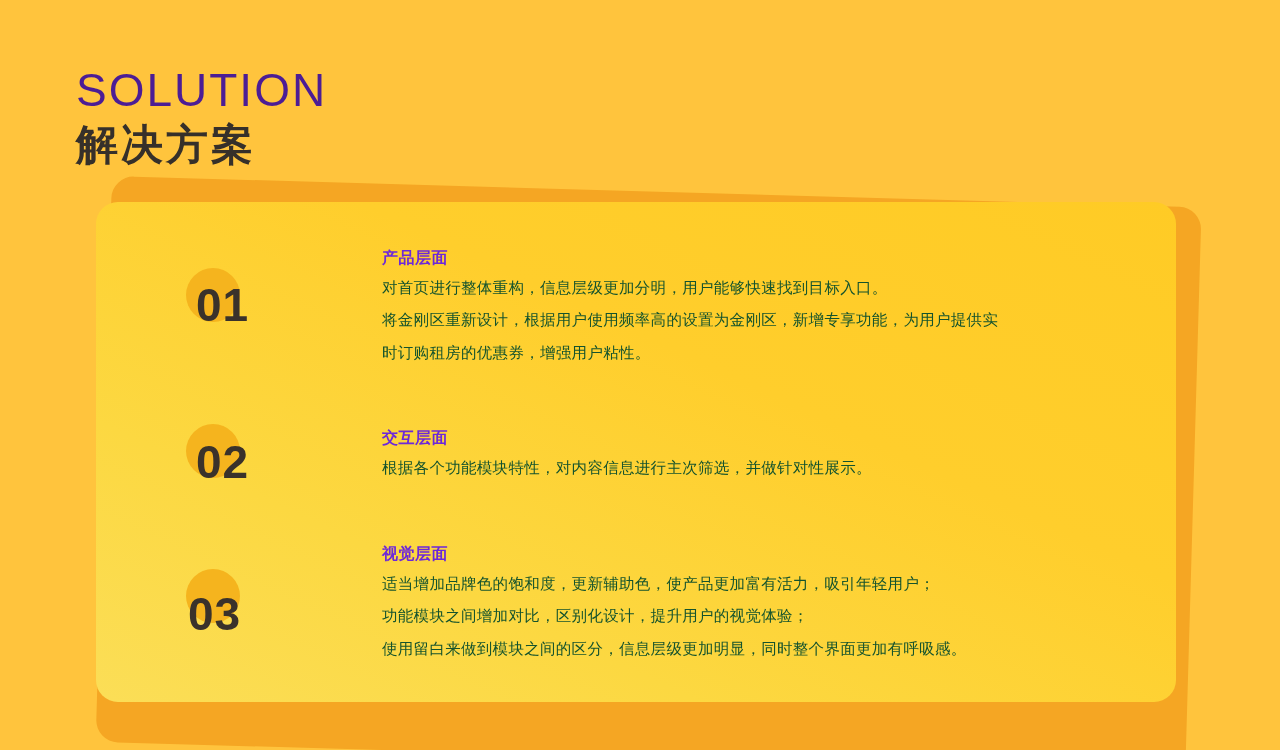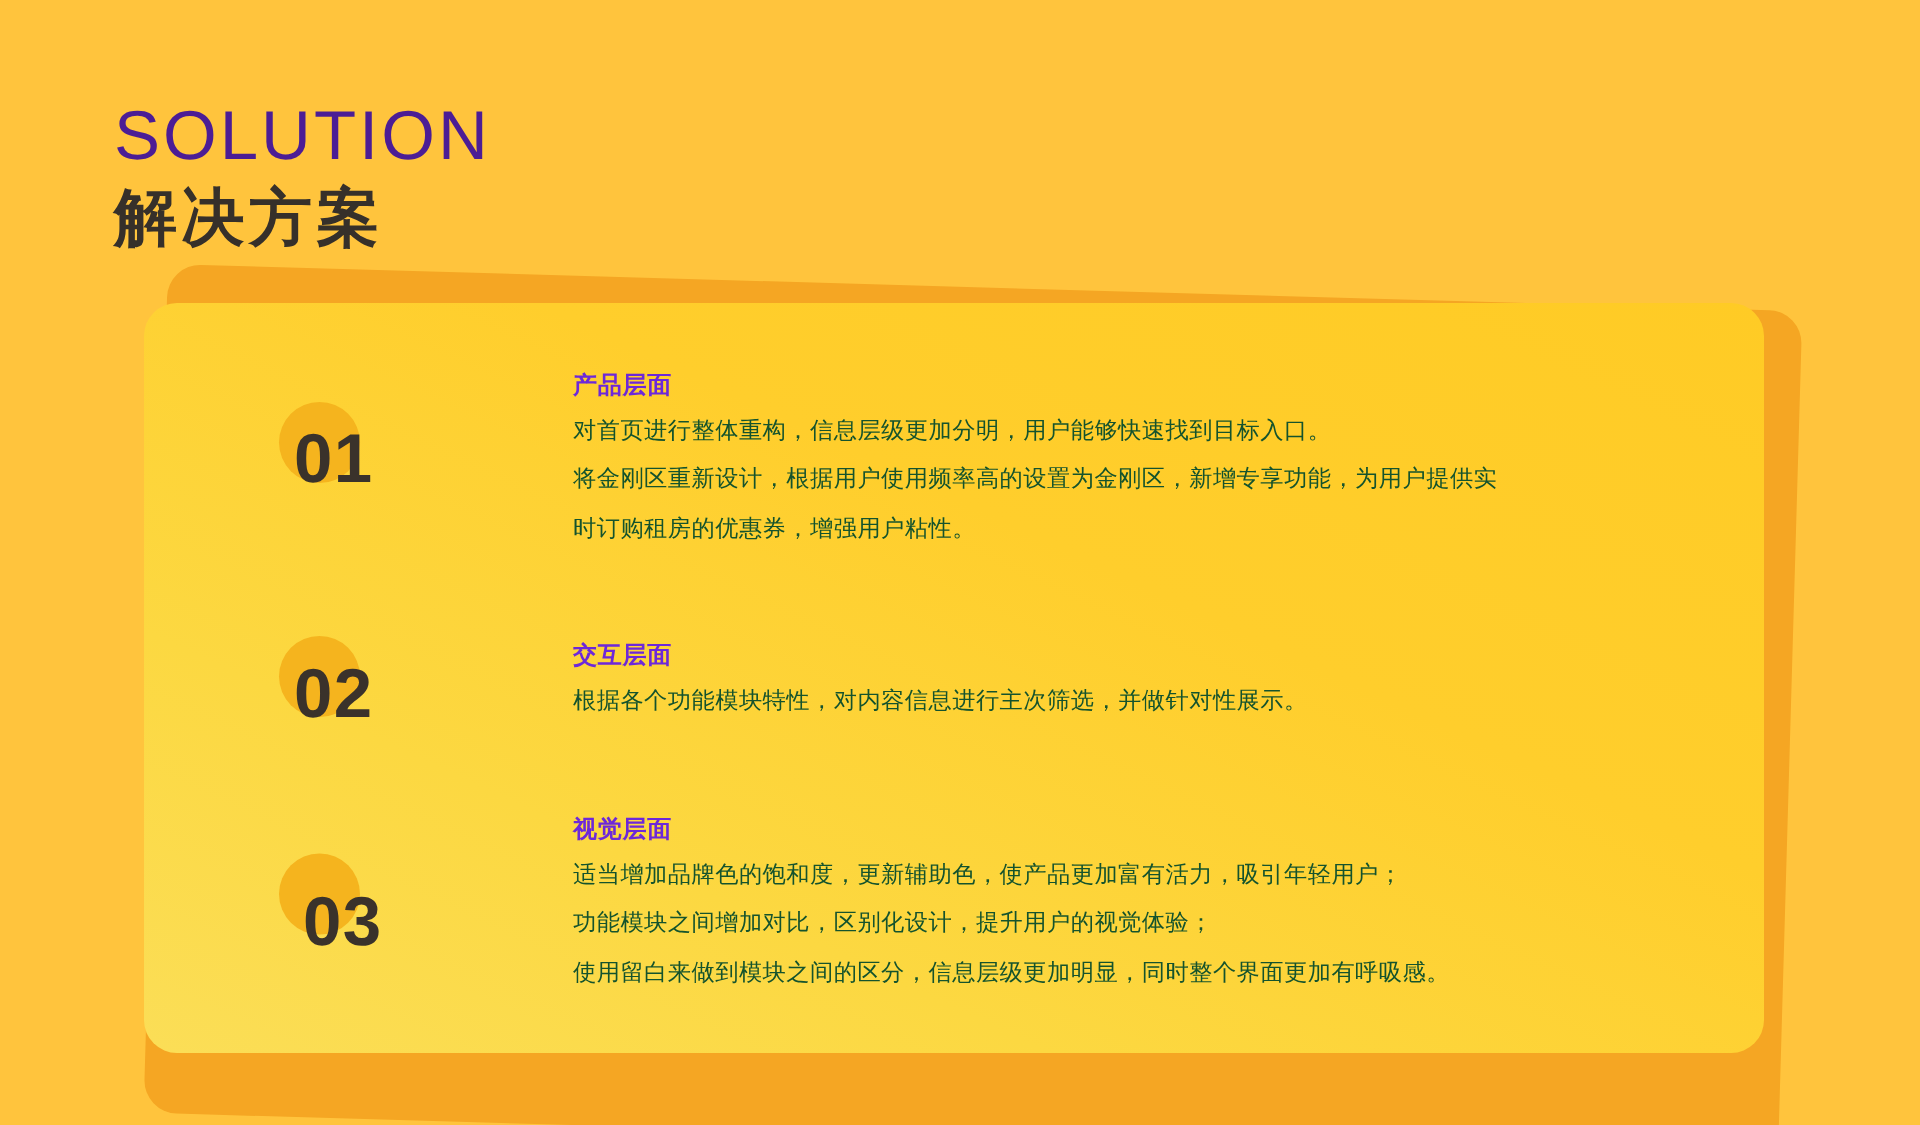--- a/index.html
+++ b/index.html
@@ -101,21 +101,21 @@
   #item-01 .item-num { margin-left:10px; margin-top:20px; display:inline-block; }
   #item-01 .item-body { left:196px; top:-14px; }
 
   #item-02 { left:186px; top:424px; }
   #item-02 .num-circle { width:54px; height:54px; left:0px; top:0px; }
   #item-02 .item-num { margin-left:10px; margin-top:15px; display:inline-block; }
   #item-02 .item-body { left:196px; top:4px; }
 
   #item-03 { left:186px; top:566px; }
   #item-03 .num-circle { width:54px; height:54px; left:0px; top:3px; }
-  #item-03 .item-num { margin-left:16px; margin-top:25px; display:inline-block; }
+  #item-03 .item-num { margin-left:2px; margin-top:25px; display:inline-block; }
   #item-03 .item-body { left:196px; top:-22px; }
 </style>
 </head>
 <body>
 
 <div id="back-card"></div>
 <div id="front-card"></div>
 
 <div id="title-block">
   <div id="solution-eyebrow">SOLUTION</div>

